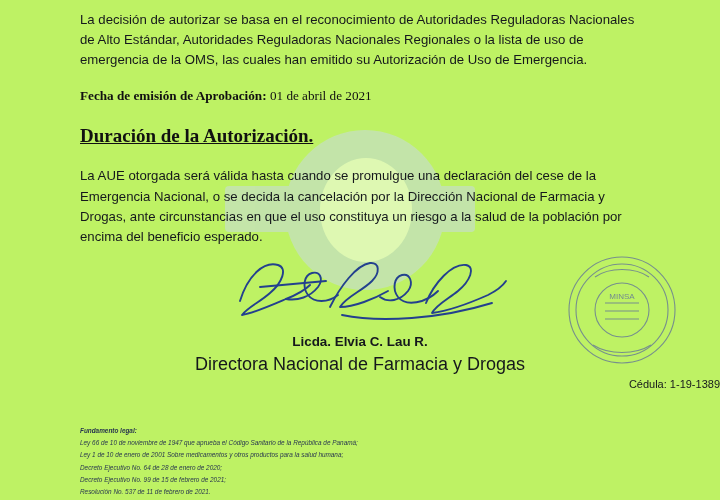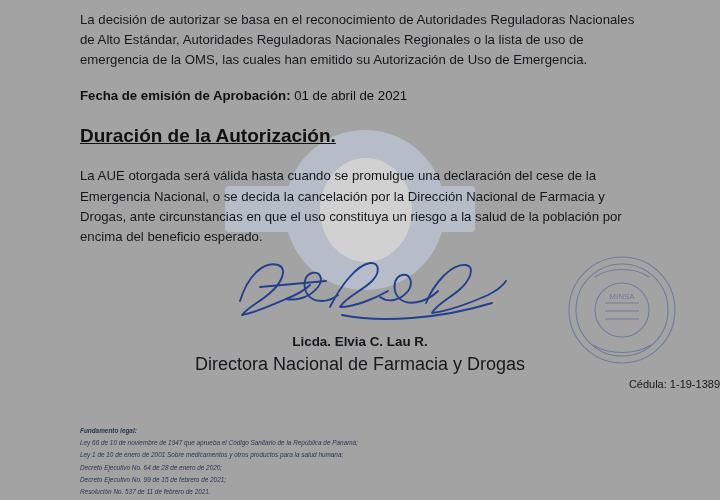--- a/index.html
+++ b/index.html
@@ -11,21 +11,21 @@
     height: 500px;
     background: #ffffff;
     font-family: "Liberation Sans", sans-serif;
     color: #111111;
     overflow: hidden;
   }
   #page {
     position: relative;
     width: 720px;
     height: 500px;
-    background: #a3a3a3;
+    background: #bef264;
     overflow: hidden;
   }
   
   .watermark {
     position: absolute;
     left: 225px;
     top: 130px;
     width: 270px;
     height: 200px;
     pointer-events: none;
@@ -74,20 +74,21 @@
   .bold { font-weight: bold; }
   .underline-head {
     font-weight: bold;
     text-decoration: underline;
     font-size: 19px;
   }
   .label-line {
     margin: 12px 0 16px 0;
     font-size: 13.2px;
     line-height: 1.5;
+    font-family: Liberation Serif, serif;
   }
 
   
   .sig-area {
     position: relative;
     z-index: 2;
     height: 120px;
     margin-top: 4px;
   }
   .signature {

